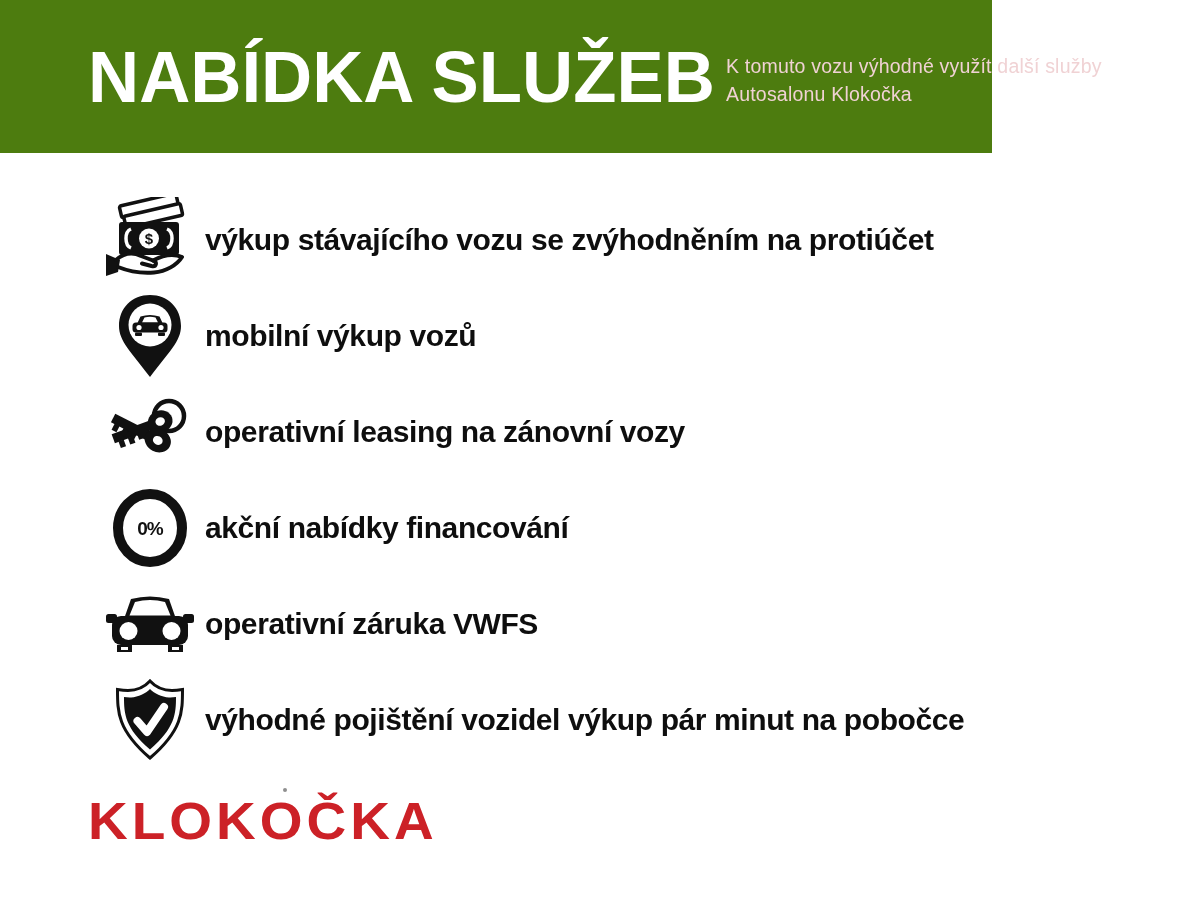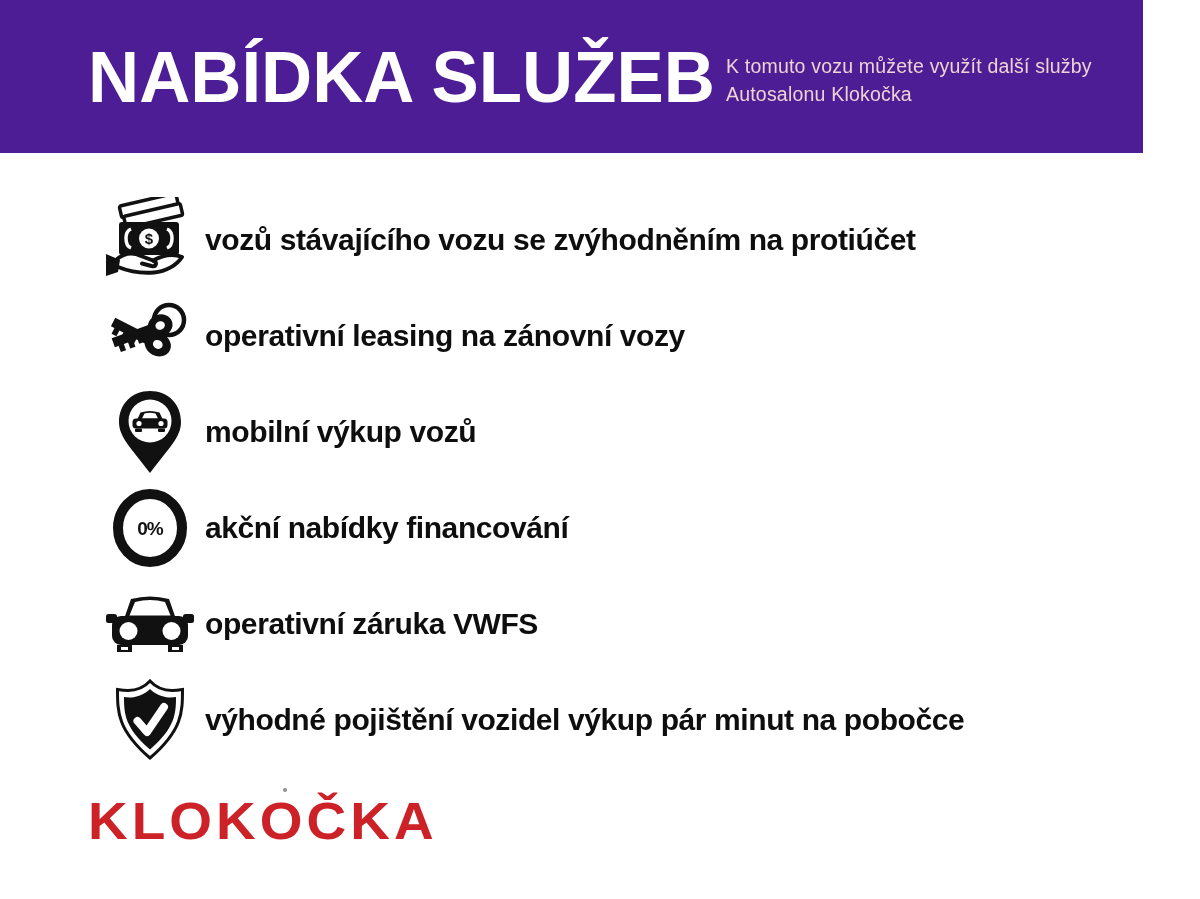--- a/index.html
+++ b/index.html
@@ -2,22 +2,22 @@
 <html><head>
 <meta charset="utf-8">
 <style>
   html,body{margin:0;padding:0;}
   body{
     width:1200px;height:899px;position:relative;overflow:hidden;
     background:#ffffff;font-family:"Liberation Sans", sans-serif;
   }
   
   .banner{
-    position:absolute;left:0;top:0;width:1143px;height:153px;
-    background:#4c1d95;
+    position:absolute;left:0;top:0;width:992px;height:153px;
+    background:#4d7c0f;
   }
   .banner-title{
     position:absolute;left:88px;top:40px;
     font-size:73px;font-weight:bold;color:#ffffff;
     letter-spacing:0px;line-height:1;white-space:nowrap;
     transform:scaleX(0.97);transform-origin:left top;
   }
   .banner-sub{
     position:absolute;left:726px;top:52px;width:440px;
     font-size:19.5px;line-height:28px;color:#f0d2d4;
@@ -46,21 +46,21 @@
     background:#6a6a6a;border-radius:50%;opacity:.75;
   }
   svg{display:block;}
 </style>
 </head>
 <body>
 
 <div class="banner">
   <div class="banner-title">NABÍDKA SLUŽEB</div>
   <div class="banner-sub">
-    <span>K tomuto vozu můžete využít další služby</span><br>
+    <span>K tomuto vozu výhodné využít další služby</span><br>
     <span>Autosalonu Klokočka</span>
   </div>
 </div>
 
 <div class="services">
 
   <div class="service-row">
     <div class="icon-box">
       <svg width="92" height="86" viewBox="0 0 92 86">
         <g transform="rotate(-13 48 18)">
@@ -70,21 +70,38 @@
         <rect x="15" y="25" width="60" height="33" rx="3" fill="#111"></rect>
         <circle cx="45" cy="41.5" r="10" fill="#fff"></circle>
         <text x="45" y="47" font-size="15" font-weight="bold" fill="#111" text-anchor="middle" font-family="'Liberation Sans',sans-serif">$</text>
         <path d="M27,32 q-5,2 -5,9.5 q0,7.5 5,9.5" stroke="#fff" stroke-width="3.5" fill="none"></path>
         <path d="M63,32 q5,2 5,9.5 q0,7.5 -5,9.5" stroke="#fff" stroke-width="3.5" fill="none"></path>
         <polygon points="2,57 16,63 14,75 2,79" fill="#111"></polygon>
         <path d="M12,63 C20,56 29,55 37,59 L49,63.5 C53.5,65 52.5,70 47.5,69 L38,66.5" stroke="#111" stroke-width="4" fill="none" stroke-linecap="round" stroke-linejoin="round"></path>
         <path d="M49,63.5 C60,57.5 70,56.5 78,60 C73,68 62,74.5 50,75.5 C38,76.5 24,74 14,70" stroke="#111" stroke-width="4" fill="none" stroke-linecap="round" stroke-linejoin="round"></path>
       </svg>
     </div>
-    <div class="service-label">vozů stávajícího vozu se zvýhodněním na protiúčet</div>
+    <div class="service-label">výkup stávajícího vozu se zvýhodněním na protiúčet</div>
+  </div>
+
+  <div class="service-row">
+    <div class="icon-box">
+      <svg width="68" height="86" viewBox="0 0 68 86">
+        <path d="M34,2 C16,2 3,15 3,33 C3,48 15,59 34,84 C53,59 65,48 65,33 C65,15 52,2 34,2 Z" fill="#111"></path>
+        <circle cx="34" cy="32" r="21.5" fill="#fff"></circle>
+        <path d="M21,31 L24.5,23.5 Q34,20.5 43.5,23.5 L47,31 Z" fill="#111"></path>
+        <path d="M26,29.5 L28.5,24.5 Q34,22.8 39.5,24.5 L42,29.5 Z" fill="#fff"></path>
+        <rect x="16.5" y="29.5" width="35" height="10" rx="3.5" fill="#111"></rect>
+        <circle cx="23" cy="34.5" r="2.6" fill="#fff"></circle>
+        <circle cx="45" cy="34.5" r="2.6" fill="#fff"></circle>
+        <rect x="19" y="39.5" width="7" height="3.5" rx="1" fill="#111"></rect>
+        <rect x="42" y="39.5" width="7" height="3.5" rx="1" fill="#111"></rect>
+      </svg>
+    </div>
+    <div class="service-label">mobilní výkup vozů</div>
   </div>
 
   <div class="service-row">
     <div class="icon-box">
       <svg width="96" height="84" viewBox="0 0 96 84">
         <circle cx="67" cy="26" r="15" fill="none" stroke="#111" stroke-width="4.5"></circle>
         <g transform="rotate(-20 58 31)">
           <rect x="8" y="27" width="42" height="9.5" fill="#111"></rect>
           <rect x="12" y="36" width="5.5" height="7" fill="#111"></rect>
           <rect x="22" y="36" width="5.5" height="7" fill="#111"></rect>
@@ -96,37 +113,20 @@
           <rect x="6" y="46" width="42" height="9.5" fill="#111"></rect>
           <rect x="10" y="55" width="5.5" height="7" fill="#111"></rect>
           <rect x="20" y="55" width="5.5" height="7" fill="#111"></rect>
           <rect x="30" y="55" width="4.5" height="5.5" fill="#111"></rect>
           <ellipse cx="56" cy="50.5" rx="13.5" ry="11.5" fill="#111"></ellipse>
           <ellipse cx="56" cy="50.5" rx="5" ry="4.4" fill="#fff"></ellipse>
         </g>
       </svg>
     </div>
     <div class="service-label">operativní leasing na zánovní vozy</div>
-  </div>
-
-  <div class="service-row">
-    <div class="icon-box">
-      <svg width="68" height="86" viewBox="0 0 68 86">
-        <path d="M34,2 C16,2 3,15 3,33 C3,48 15,59 34,84 C53,59 65,48 65,33 C65,15 52,2 34,2 Z" fill="#111"></path>
-        <circle cx="34" cy="32" r="21.5" fill="#fff"></circle>
-        <path d="M21,31 L24.5,23.5 Q34,20.5 43.5,23.5 L47,31 Z" fill="#111"></path>
-        <path d="M26,29.5 L28.5,24.5 Q34,22.8 39.5,24.5 L42,29.5 Z" fill="#fff"></path>
-        <rect x="16.5" y="29.5" width="35" height="10" rx="3.5" fill="#111"></rect>
-        <circle cx="23" cy="34.5" r="2.6" fill="#fff"></circle>
-        <circle cx="45" cy="34.5" r="2.6" fill="#fff"></circle>
-        <rect x="19" y="39.5" width="7" height="3.5" rx="1" fill="#111"></rect>
-        <rect x="42" y="39.5" width="7" height="3.5" rx="1" fill="#111"></rect>
-      </svg>
-    </div>
-    <div class="service-label">mobilní výkup vozů</div>
   </div>
 
   <div class="service-row">
     <div class="icon-box">
       <svg width="76" height="78" viewBox="0 0 76 78">
         <ellipse cx="38" cy="39" rx="32" ry="34" fill="none" stroke="#111" stroke-width="10"></ellipse>
         <text x="38" y="46" font-size="19" font-weight="bold" fill="#111" text-anchor="middle" font-family="'Liberation Sans',sans-serif" letter-spacing="-1">0%</text>
       </svg>
     </div>
     <div class="service-label">akční nabídky financování</div>

